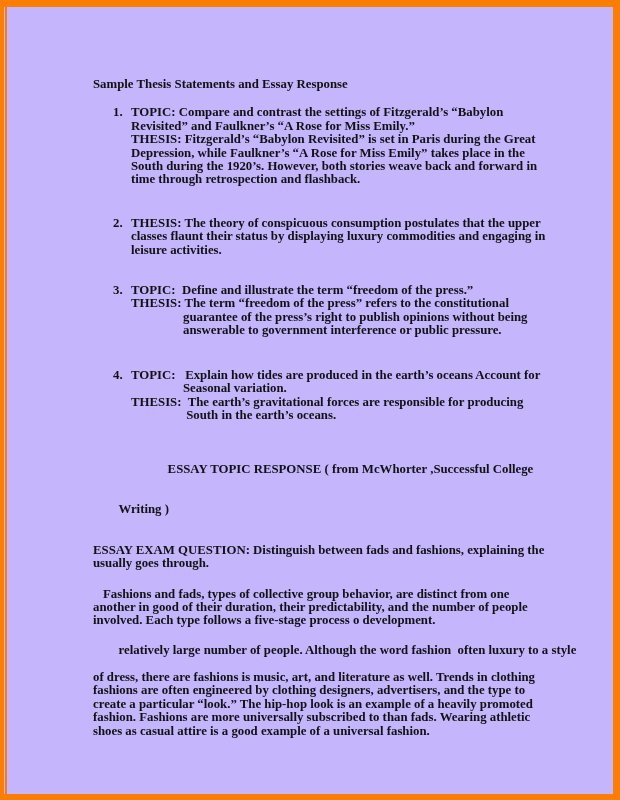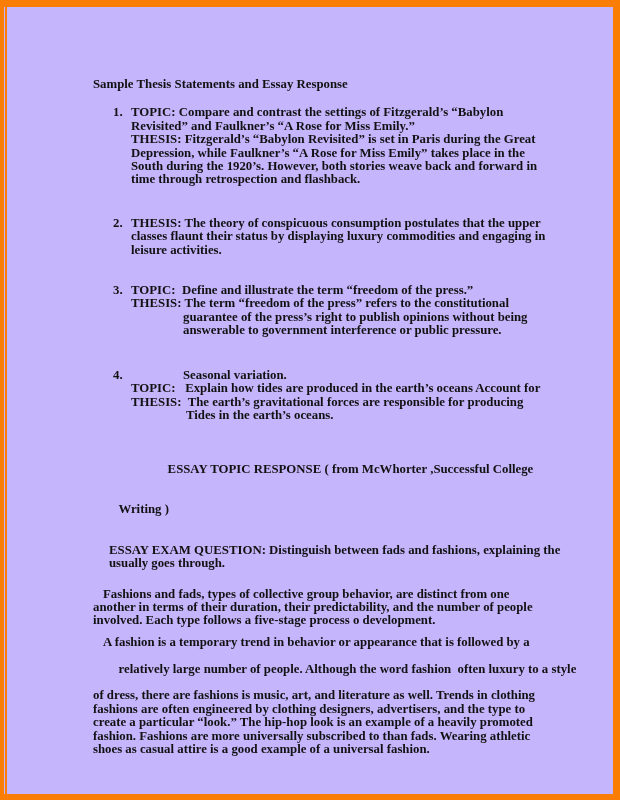--- a/index.html
+++ b/index.html
@@ -22,22 +22,22 @@
   .title { margin-bottom:15px; }
   .item  { position:relative; padding-left:38px; }
   .num   { position:absolute; left:20px; top:0; }
   .ind2  { padding-left:52px; }
   .pind  { padding-left:10px; }
   .g-item1 { margin-bottom:30px; }
   .g-item2 { margin-bottom:27px; }
   .g-item3 { margin-bottom:31px; }
   .g-item4 { margin-bottom:27px; }
   .g-head  { margin-bottom:14px; }
-  .g-quest { margin-bottom:17px;margin-left:16px; }
-  .g-para1 { margin-bottom:8px; }
+  .g-quest { margin-bottom:17px; }
+  .g-para1 { margin-bottom:3px; }
   .rh1 { margin-left:49px; }
   .u { }
 </style>
 </head>
 <body>
 
 <div class="page">
   <div class="b b-top"></div>
   <div class="b b-bottom"></div>
   <div class="b b-right"></div>
@@ -68,48 +68,47 @@
     <div class="item g-item3">
       <span class="ln num">3.</span>
       <div class="ln">TOPIC:  Define and illustrate the term “freedom of the press.”</div>
       <div class="ln">THESIS: The term “freedom of the press” refers to the constitutional</div>
       <div class="ln ind2">guarantee of the press’s right to publish opinions without being</div>
       <div class="ln ind2">answerable to government interference or public pressure.</div>
     </div>
 
     <div class="item g-item4">
       <span class="ln num">4.</span>
+      <div class="ln">TOPIC:   Explain how tides are produced in the earth’s oceans Account for</div>
       <div class="ln ind2">Seasonal variation.</div>
-      <div class="ln">TOPIC:   Explain how tides are produced in the earth’s oceans Account for</div>
       <div class="ln">THESIS:  The earth’s gravitational forces are responsible for producing</div>
-      <div class="ln ind2"> Tides in the earth’s oceans.</div>
+      <div class="ln ind2"> South in the earth’s oceans.</div>
     </div>
 
     <div class="g-head">
       <div class="ln rh1">
         <span>ESSAY TOPIC RESPONSE ( from McWhorter </span><span class="u">,Successful College</span>
       </div>
       <div class="ln">
         <span class="u">Writing )</span>
       </div>
     </div>
 
     <div class="g-quest">
       <div class="ln">ESSAY EXAM QUESTION: Distinguish between fads and fashions, explaining the</div>
       <div class="ln">usually goes through.</div>
     </div>
 
     <div class="g-para1">
       <div class="ln pind">Fashions and fads, types of collective group behavior, are distinct from one</div>
-      <div class="ln">another in terms of their duration, their predictability, and the number of people</div>
+      <div class="ln">another in good of their duration, their predictability, and the number of people</div>
       <div class="ln">involved. Each type follows a five-stage process o development.</div>
     </div>
 
     <div>
-      <div class="ln pind">A fashion is a temporary trend in behavior or appearance that is followed by a</div>
       <div class="ln">
         <span>relatively large number of people. Although the word </span><span class="u">fashion</span><span>  often luxury to a style</span>
       </div>
       <div class="ln">of dress, there are fashions is music, art, and literature as well. Trends in clothing</div>
       <div class="ln">fashions are often engineered by clothing designers, advertisers, and the type to</div>
       <div class="ln">create a particular “look.” The hip-hop look is an example of a heavily promoted</div>
       <div class="ln">fashion. Fashions are more universally subscribed to than fads. Wearing athletic</div>
       <div class="ln">shoes as casual attire is a good example of a universal fashion.</div>
     </div>
 

